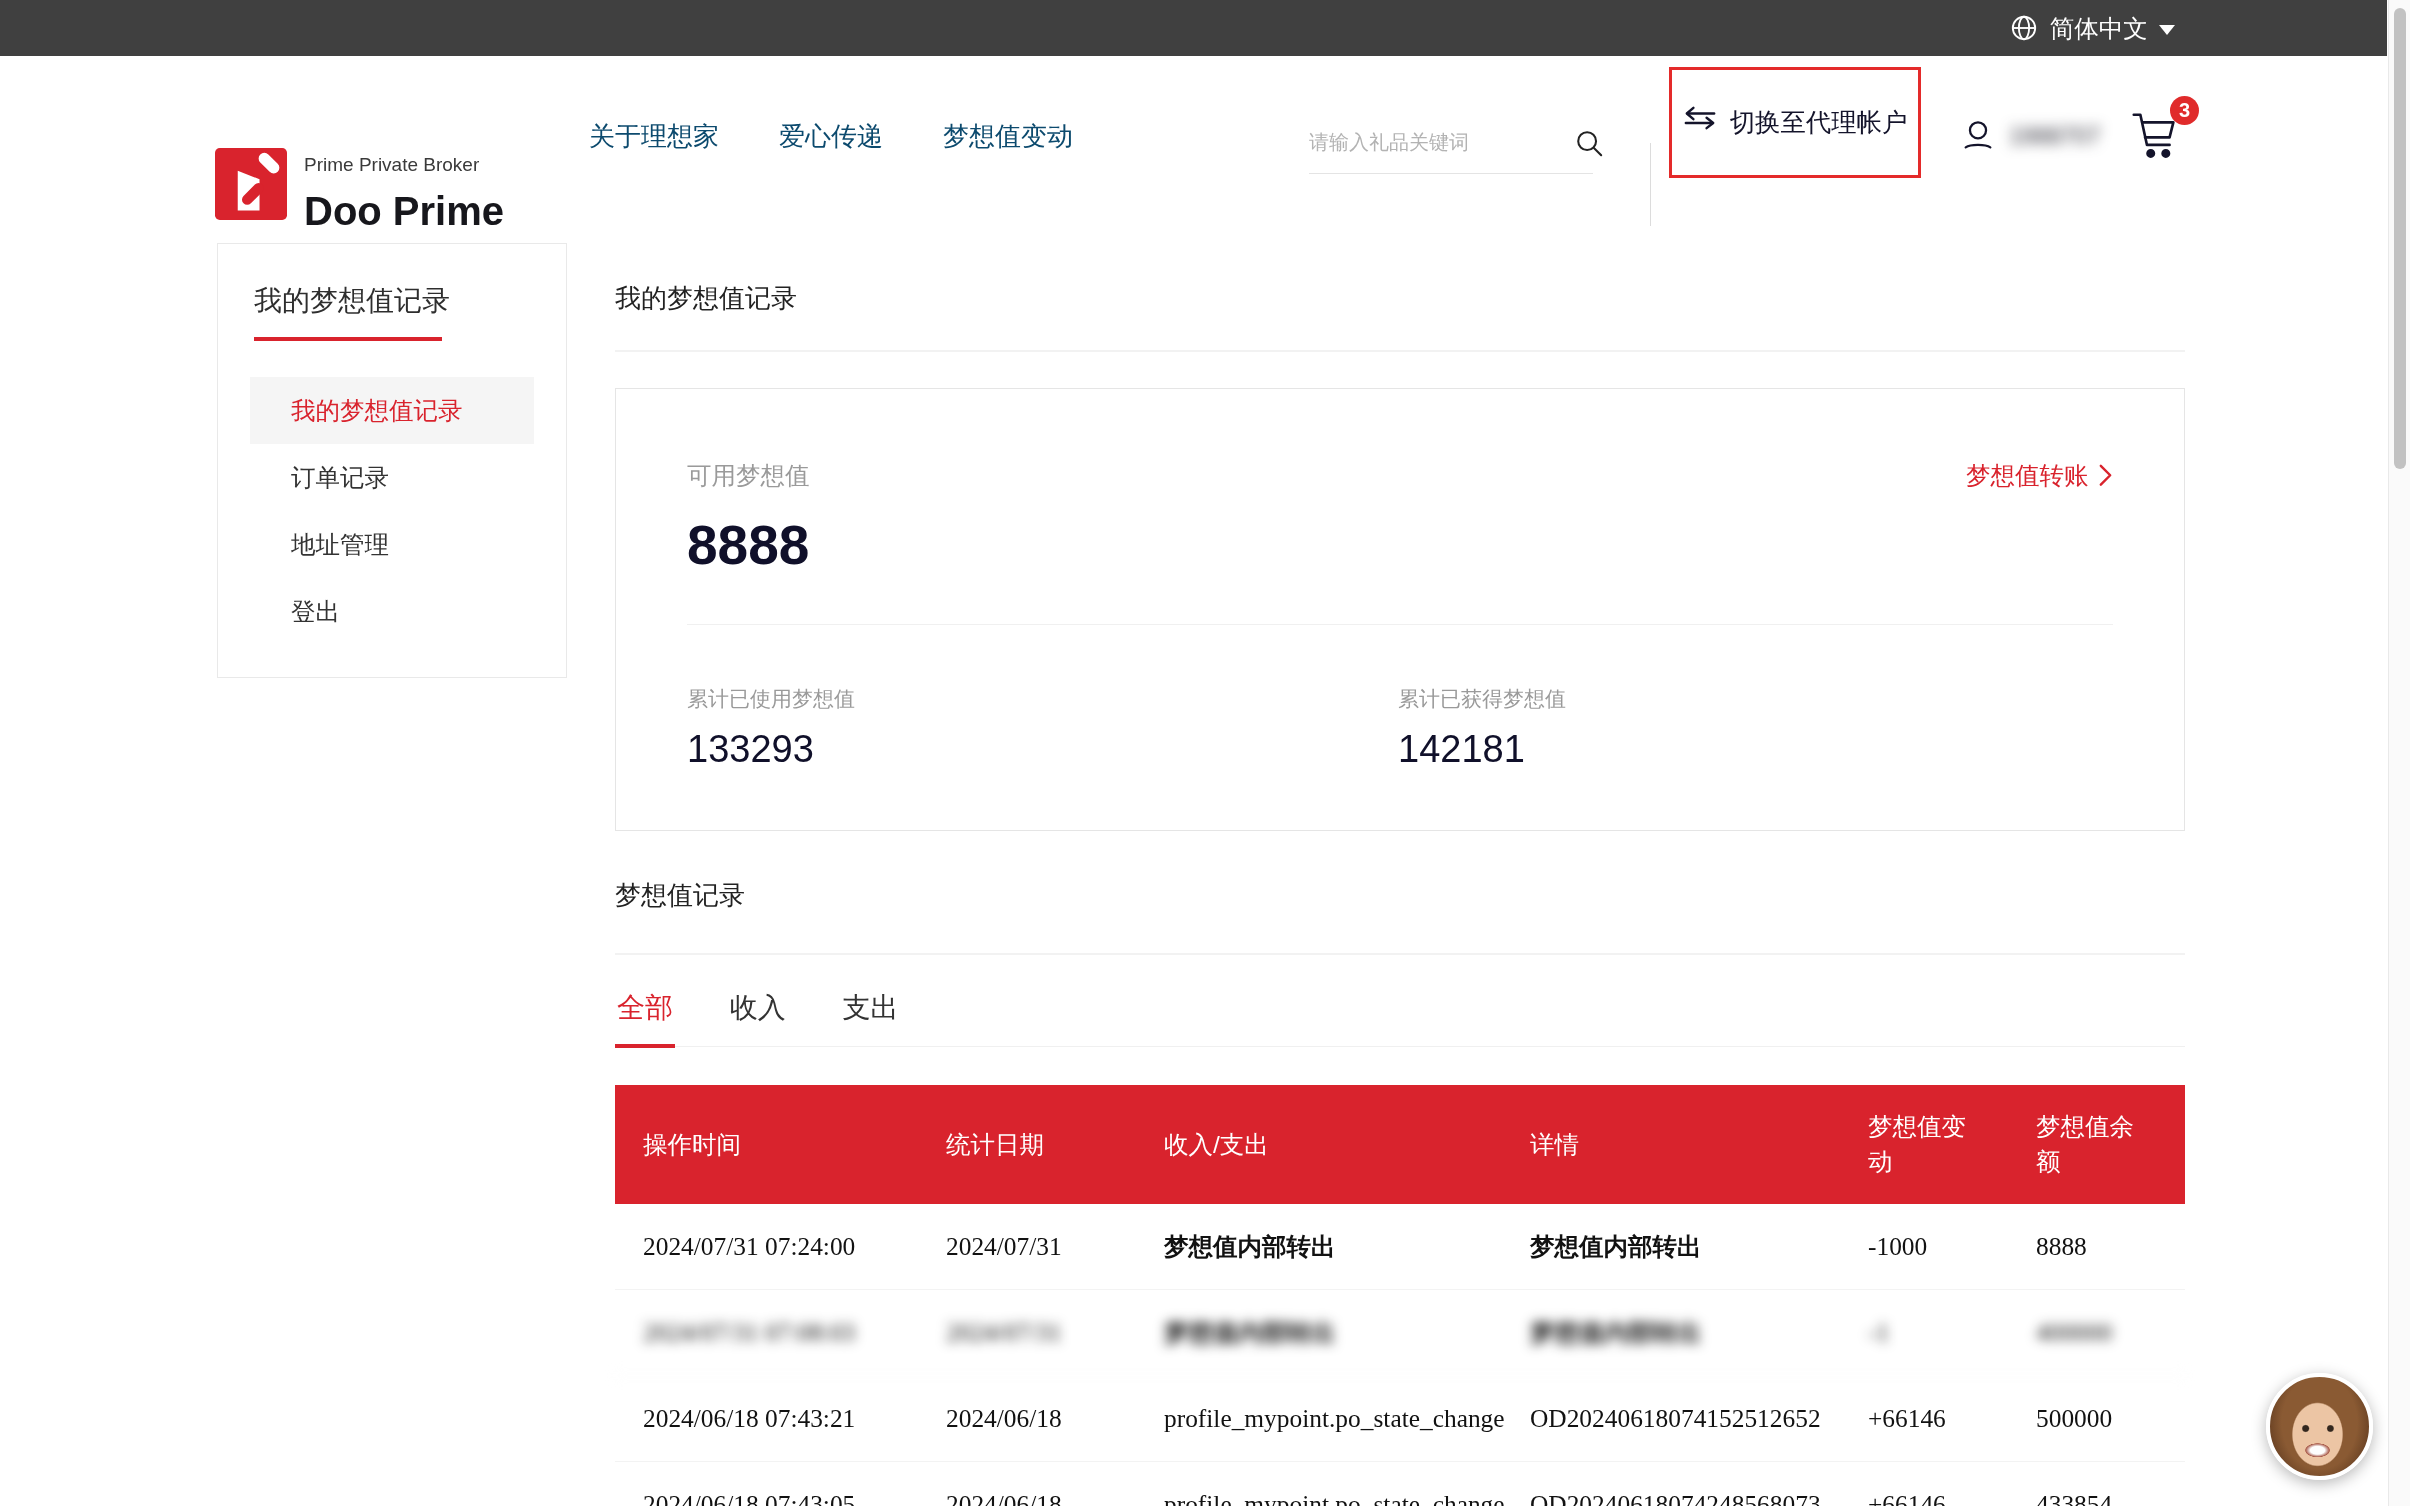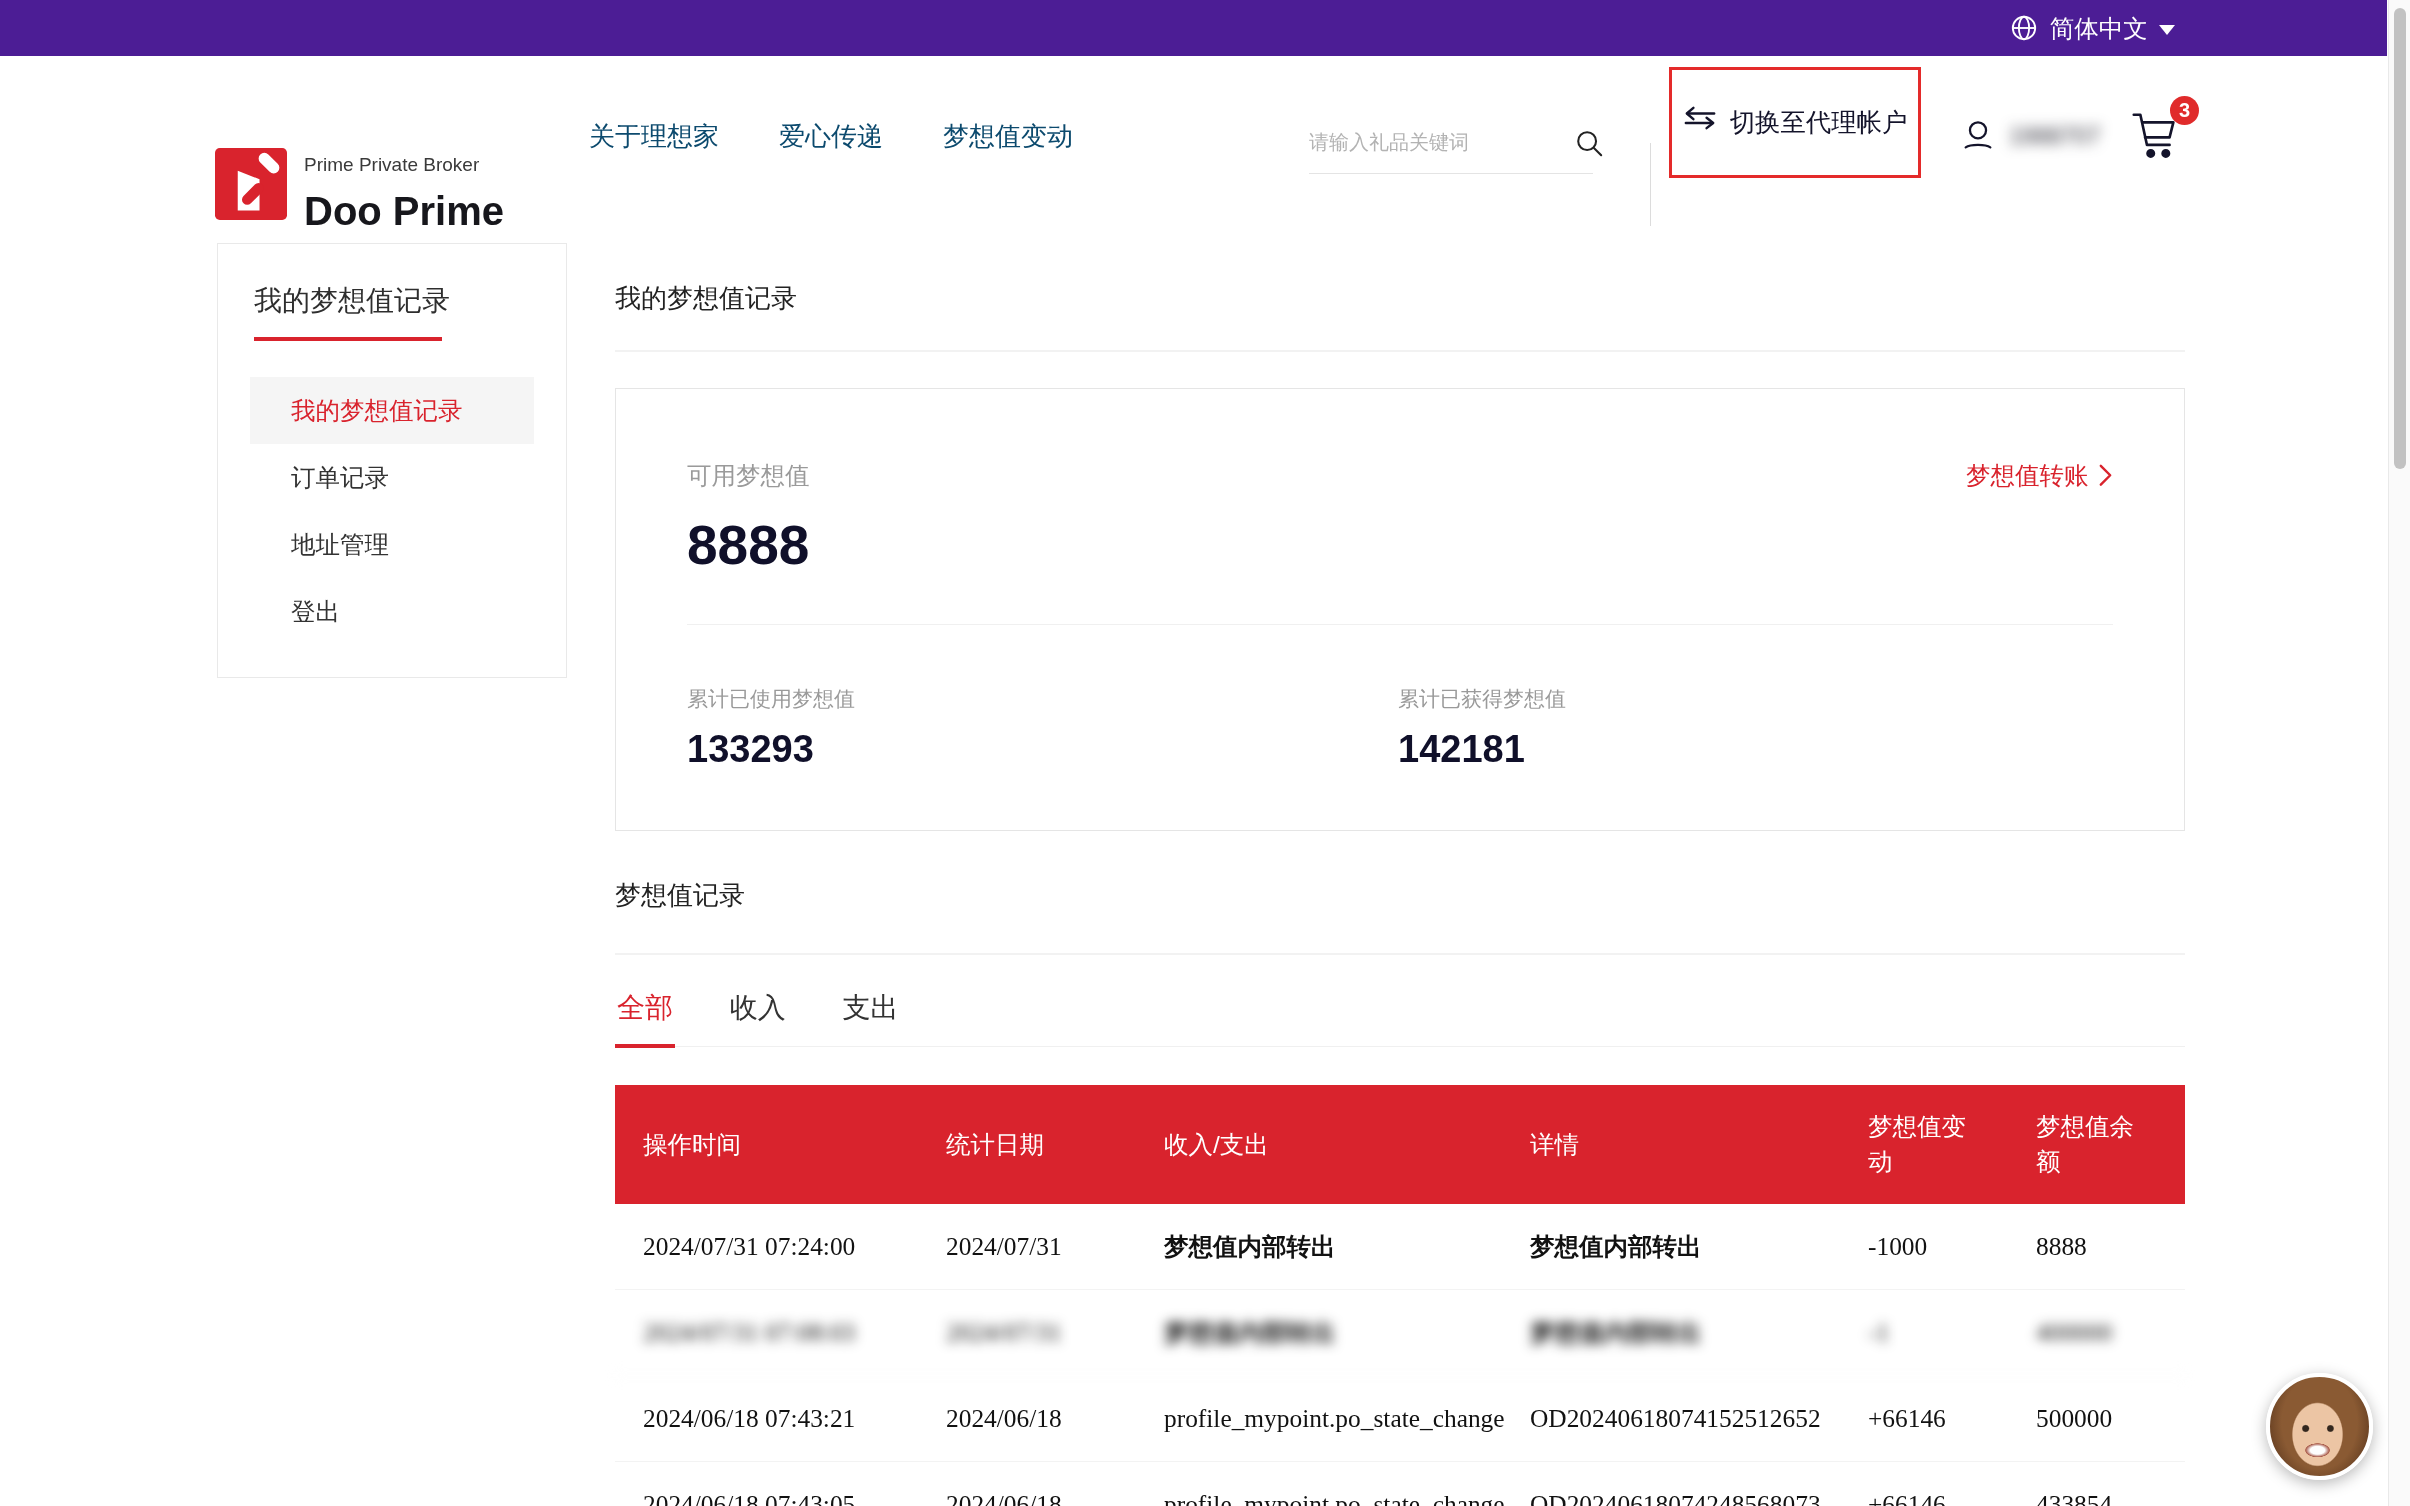--- a/index.html
+++ b/index.html
@@ -1,21 +1,21 @@
 <!DOCTYPE html>
 <html style="font-size:15px"><head>
 <meta charset="utf-8">
 <style>
   * { margin:0; padding:0; box-sizing:border-box; }
   html,body { width:2411px; height:1507px; overflow:hidden; background:#fff;
     font-family:"Liberation Sans","DejaVu Sans",sans-serif; }
   #app { position:relative; width:2411px; height:1507px; background:#fff; overflow:hidden; }
 
   
-  .topbar { position:absolute; left:0; top:0; width:2387px; height:56px; background:#4c1d95; }
+  .topbar { position:absolute; left:0; top:0; width:2387px; height:56px; background:#404040; }
   .lang { position:absolute; right:212px; top:0; height:56px; display:flex; align-items:center; gap:11.3px; color:#fff; font-size:24.5px; cursor:pointer; }
   .lang svg { display:block; }
   .caret-down { width:0; height:0; border-left:8.5px solid transparent; border-right:8.5px solid transparent; border-top:10.4px solid #fff; margin-top:3.8px; }
 
   
   .header { position:absolute; left:0; top:56px; width:2387px; height:160px; background:#fff; }
   .logo { position:absolute; left:215px; top:92px; display:flex; gap:17px; align-items:flex-start; }
   .logo-mark { width:72px; height:72px; display:block; }
   .logo-tagline { font-size:19px; color:#3a3a3a; margin-top:5.6px; }
   .logo-brand { font-size:40px; font-weight:800; color:#17171c; letter-spacing:0; margin-top:13px; }
@@ -54,21 +54,21 @@
 
   .card { margin-top:36px; height:443px; border:0.9px solid #e5e5e5; padding:0 71px; }
   .card-row1 { margin-top:70px; display:flex; justify-content:space-between; align-items:center; }
   .avail-label { font-size:24.5px; color:#9a9a9a; }
   .transfer-link { display:flex; align-items:center; gap:9.4px; font-size:24.5px; color:#d9232d; cursor:pointer; }
   .avail-value { margin-top:21px; font-size:55px; font-weight:600; color:#10102a; }
   .card-hr { margin-top:47px; height:0.9px; background:#f0f0f0; }
   .stats { margin-top:60px; display:flex; }
   .stat-a { width:711px; }
   .stat-label { font-size:21px; color:#9a9a9a; }
-  .stat-value { margin-top:15px; font-size:38px; font-weight:700; color:#10102a; }
+  .stat-value { margin-top:15px; font-size:38px; font-weight:400; color:#10102a; }
 
   .section-title { margin-top:47px; font-size:26px; color:#222; }
   .hr2 { margin-top:40px; height:1.9px; background:#f2f2f2; }
 
   .tabs { margin-top:17px; display:flex; gap:53px; border-bottom:1.9px solid #f0f0f0; }
   .tab { padding:17px 1.9px 19px; font-size:28px; color:#333; position:relative; cursor:pointer; }
   .tab.active { color:#d9232d; }
   .tab.active::after { content:""; position:absolute; left:0; right:0; bottom:-1.9px; height:3.8px; background:#d9232d; }
 
   .thead { margin-top:38px; background:#d9232d; color:#fff; height:119px;

